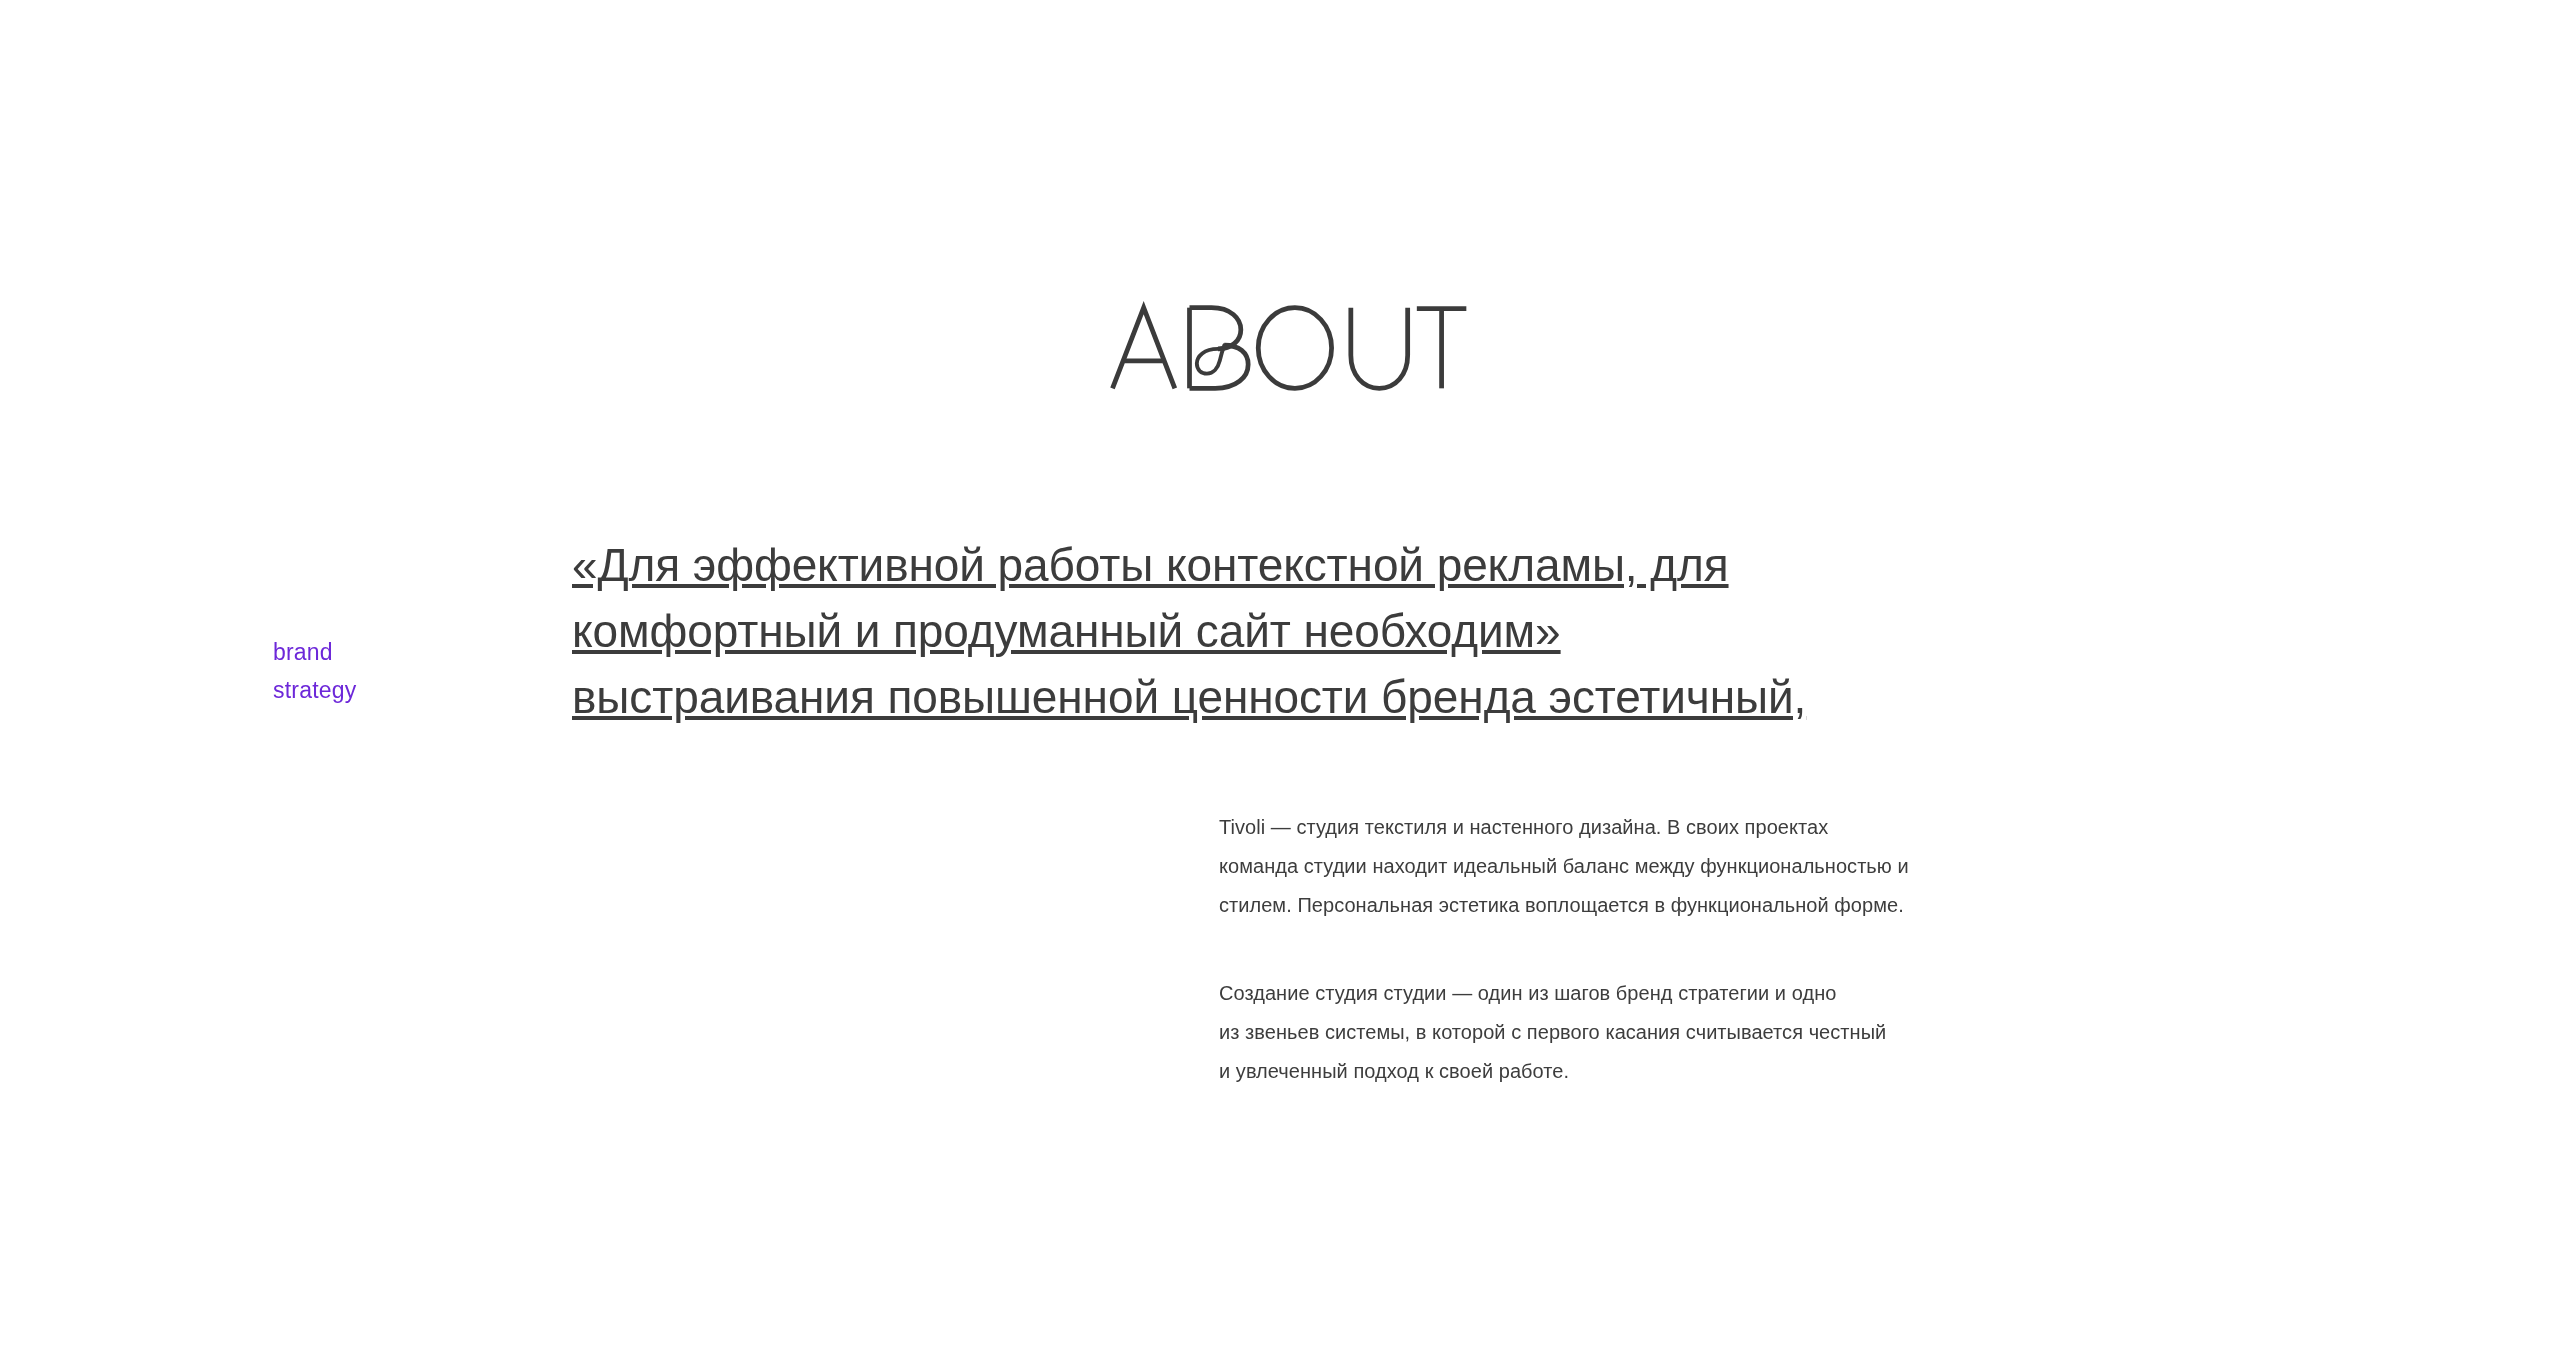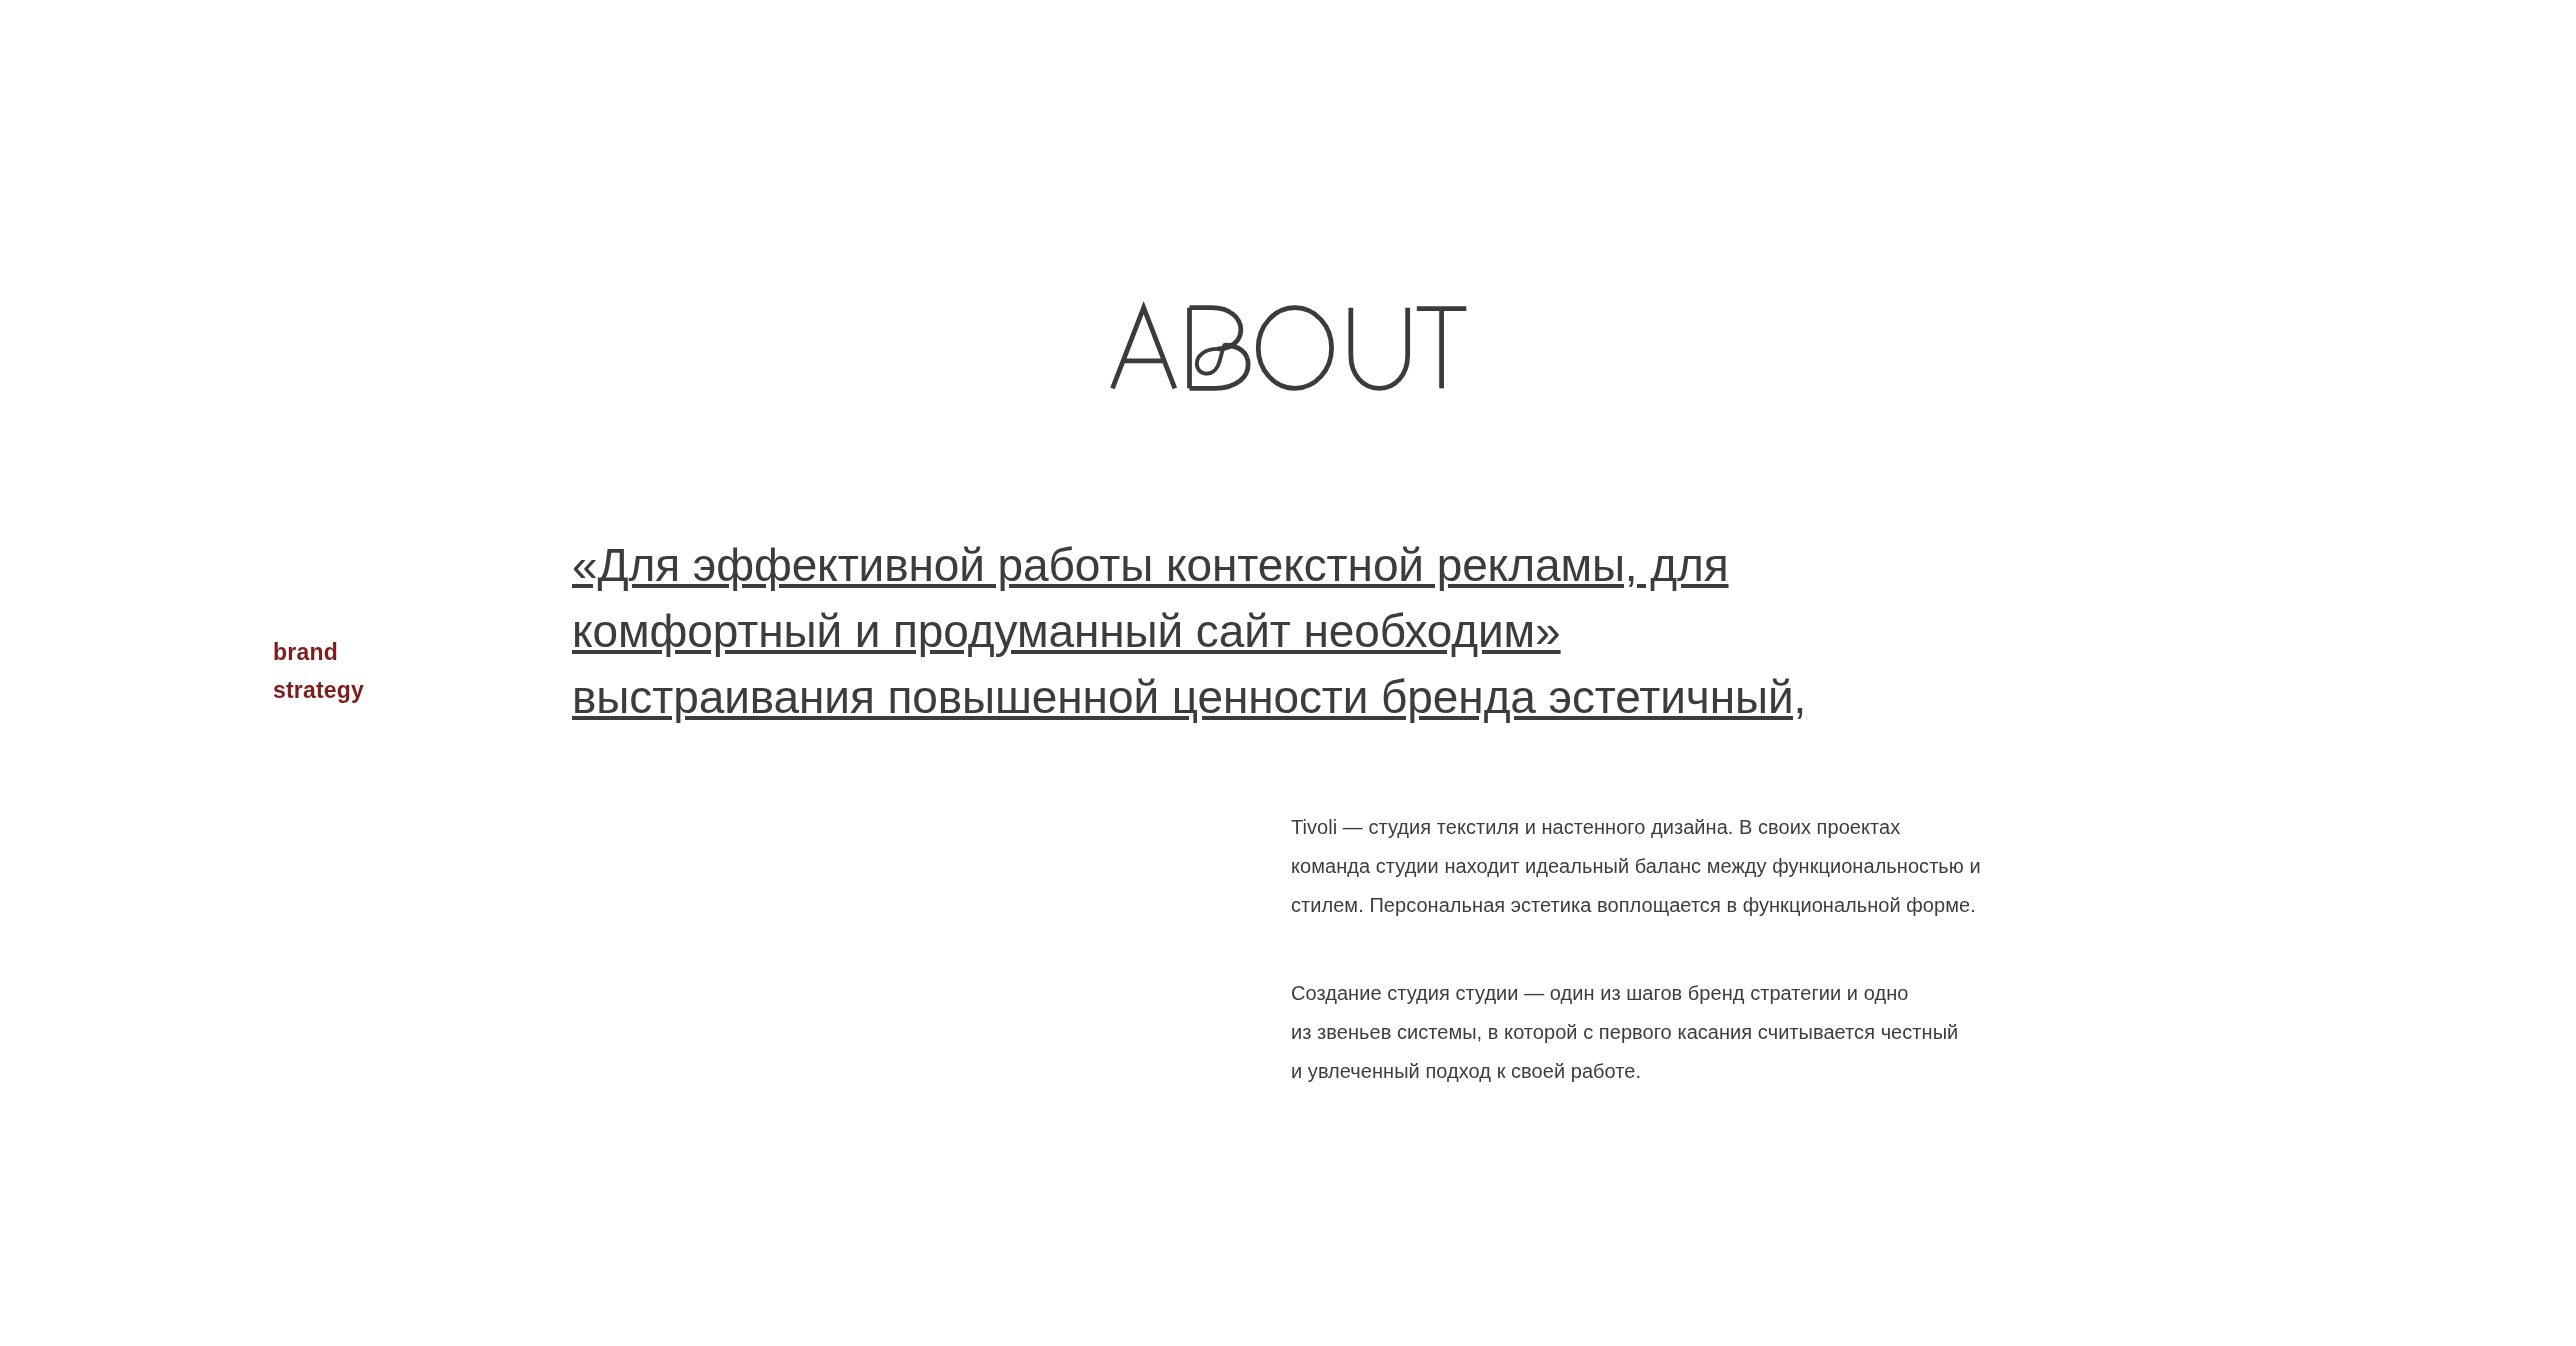--- a/index.html
+++ b/index.html
@@ -63,22 +63,22 @@
   }
 
   
   .brand-tag {
     position: absolute;
     left: 273px;
     top: 633px;
     width: 239px;
     font-size: 23px;
     line-height: 38px;
-    font-weight: 700;
-    color: #7f1d1d;
+    font-weight: 400;
+    color: #6d28d9;
     letter-spacing: 0.2px;
   }
   .brand-tag .line {
     display: block;
     white-space: nowrap;
   }
 
   
   .quote {
     position: absolute;
@@ -93,21 +93,21 @@
     text-decoration: underline;
   }
   .quote .qline {
     display: block;
     white-space: nowrap;
   }
 
   
   .body-copy {
     position: absolute;
-    left: 1291px;
+    left: 1219px;
     top: 808px;
     width: 1040px;
     font-size: 20px;
     line-height: 39px;
     font-weight: 400;
     color: #3d3d3d;
     letter-spacing: 0.05px;
   }
   .body-copy p {
     margin: 0;

